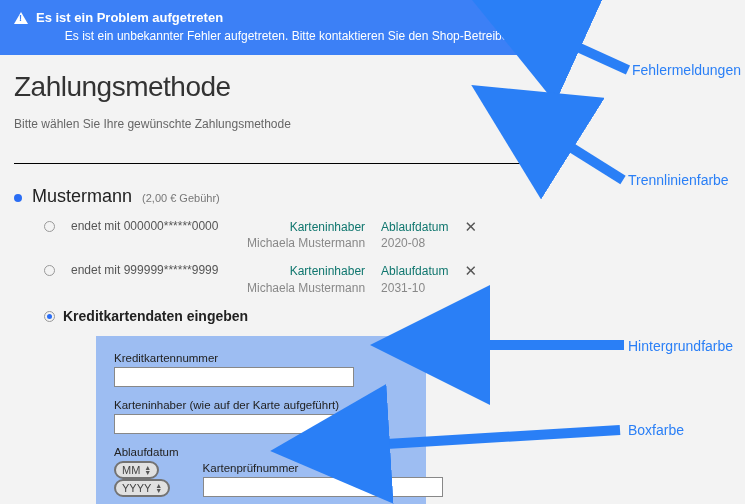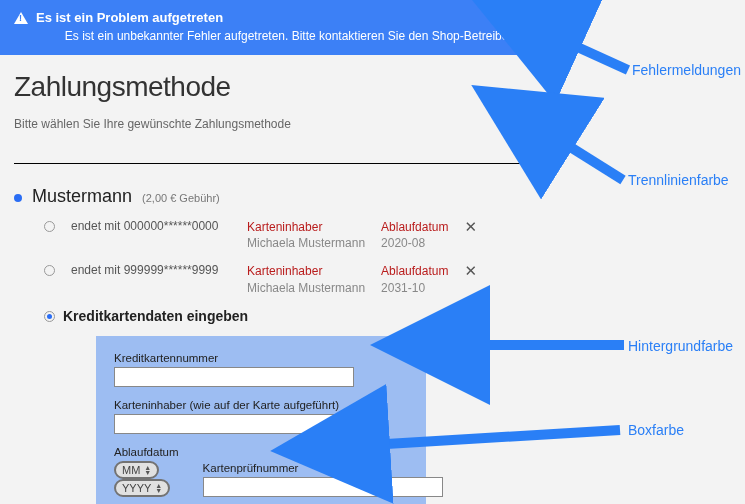--- a/index.html
+++ b/index.html
@@ -100,21 +100,21 @@
   }
   .radio.checked::after {
     content:"";
     position:absolute;
     left:2px; top:2px;
     width:5px; height:5px;
     border-radius:50%;
     background:#2a6df4;
   }
   .card-col { line-height: 1.35; }
-  .card-col .lbl { color:#b91c1c; }
+  .card-col .lbl { color:#0f766e;text-align:right; }
   .card-col .val { color:#888; }
   .card-masked { color:#555; min-width:160px;}
   .close-x {
     cursor: pointer;
     color:#555;
     font-size: 15px;
     line-height: 1;
   }
   .enter-card {
     display:flex;

